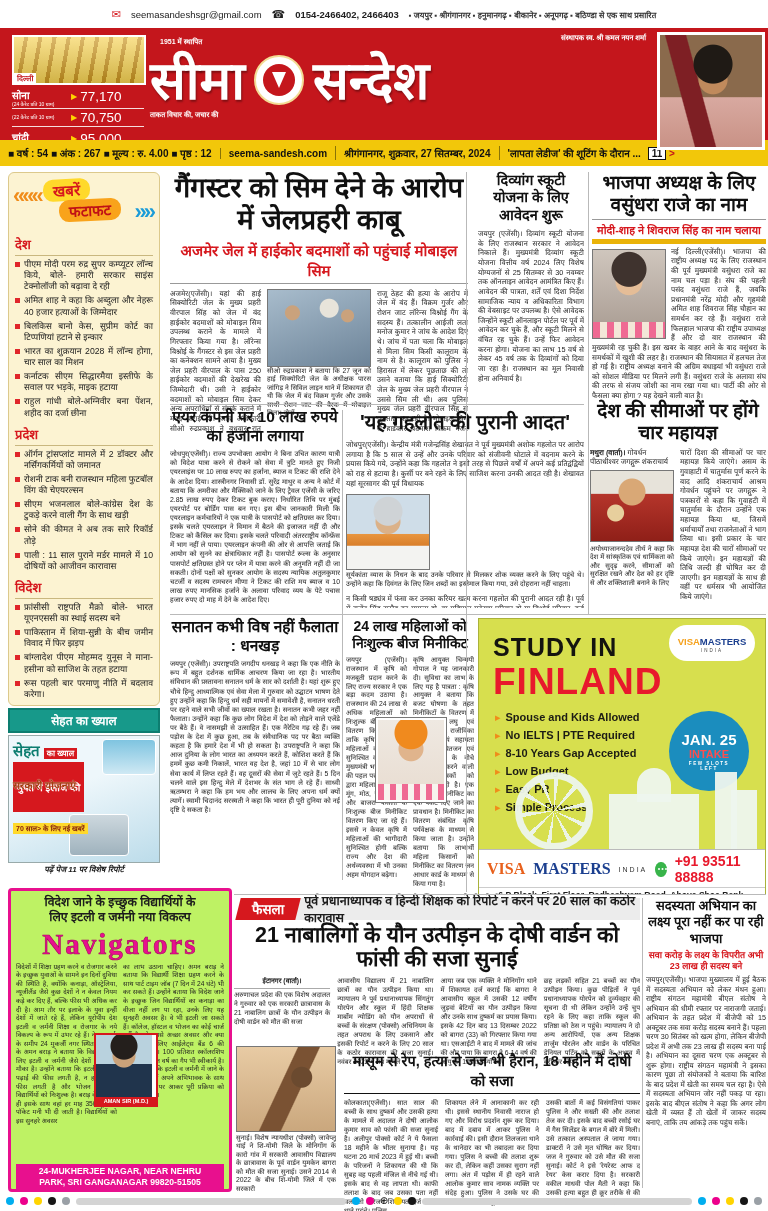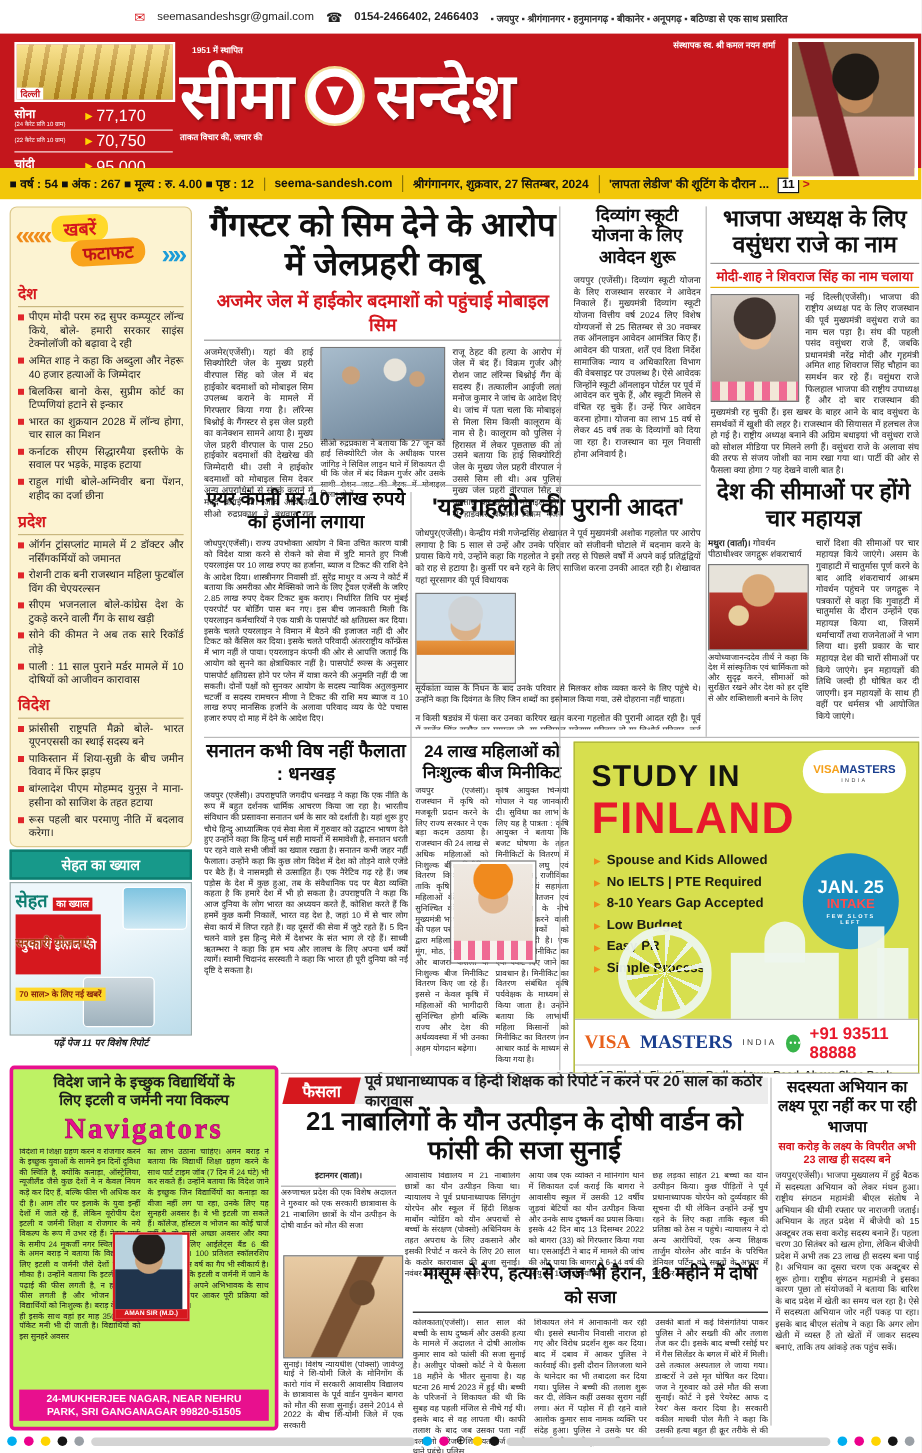--- a/index.html
+++ b/index.html
@@ -87,21 +87,21 @@
       radial-gradient(circle at 60% 24%,#e8e4da 9px,transparent 10px),
       radial-gradient(circle at 78% 34%,#caa27c 6px,transparent 7px),
       linear-gradient(160deg,#a8bccc,#6d8499);}
   
   .scooty{left:478px;top:172px;width:106px;}
   .scooty h2{font-size:14.5px;line-height:1.2;}
   .scooty .bodytxt{margin-top:5px;height:196px;overflow:hidden;}
   
   .bjp{left:592px;top:172px;width:174px;}
   .bjp h2{font-size:19px;line-height:1.15;}
-  .bjp .red-sub{font-size:11px;margin:3px 0;border-top:1px solid #999;border-bottom:1px solid #eab308;padding:2px 0;}
+  .bjp .red-sub{font-size:11px;margin:3px 0;border-top:1px solid #999;border-bottom:5px solid #eab308;padding:2px 0;}
   .bjp .bodytxt{height:160px;overflow:hidden;}
   .ph-vas{float:left;width:72px;height:88px;margin:2px 5px 2px 0;background:
       radial-gradient(circle at 50% 22%,#3f332e 17px,transparent 18px),
       radial-gradient(circle at 50% 36%,#e5bd97 13px,transparent 14px),
       repeating-linear-gradient(90deg,#ef6a93 0 7px,#f3e7d8 7px 14px),
       linear-gradient(#cfc6bd,#a79a90);background-size:100% 100%,100% 100%,100% 18%,100% 100%;background-position:0 0,0 0,0 100%,0 0;background-repeat:no-repeat;}
   
   .yagya{left:590px;top:400px;width:176px;}
   .yagya h2{font-size:19px;line-height:1.15;}
   .yagya .cols{display:flex;gap:6px;margin-top:4px;height:176px;overflow:hidden;}
@@ -193,21 +193,21 @@
   .masoom .cols{display:flex;gap:7px;margin-top:5px;height:112px;overflow:hidden;}
   .masoom .c{flex:1;font-size:6.8px;}
   
   .member{left:646px;top:898px;width:120px;}
   .member h2{font-size:13px;line-height:1.25;}
   .member .red-sub{font-size:9px;line-height:1.25;margin:3px 0;}
   .member .bodytxt{font-size:7.2px;height:238px;overflow:hidden;}
   
   .navad{left:8px;top:888px;width:224px;height:304px;border:3px solid #e8108e;border-radius:4px;background:#bef264;box-sizing:border-box;padding:4px 5px;overflow:hidden;}
   .navad .nh{font-size:12.3px;font-weight:800;text-align:center;line-height:1.25;}
-  .navbrand{font-family:"Liberation Serif",serif;color:#e8108e;font-weight:800;font-size:24px;text-align:center;letter-spacing:2px;margin:2px 0;-webkit-text-stroke:.6px #a3085f;}
+  .navbrand{font-family:"Liberation Serif",serif;color:#e8108e;font-weight:800;font-size:29px;text-align:center;letter-spacing:2px;margin:2px 0;-webkit-text-stroke:.6px #a3085f;}
   .navcols{position:relative;display:flex;gap:6px;height:198px;overflow:hidden;}
   .navcols .c{flex:1;font-size:6.6px;line-height:1.3;text-align:justify;}
   .amanbox{position:absolute;left:78px;top:70px;width:60px;background:#fff;border:2px solid #d6181e;}
   .ph-aman{width:56px;height:62px;margin:0;border:0;background:
       radial-gradient(circle at 50% 18%,#241f1c 13px,transparent 14px),
       radial-gradient(circle at 50% 34%,#caa27a 11px,transparent 12px),
       linear-gradient(#b9d2de 46%,#20344c 47%);}
   .amanlbl{background:#d6181e;color:#fff;font-size:5.6px;font-weight:800;text-align:center;padding:1px 0;}
   .navfoot{background:#e8108e;color:#fff;font-weight:800;font-size:8.6px;text-align:center;line-height:1.3;padding:2px 2px;margin-top:3px;}
   

